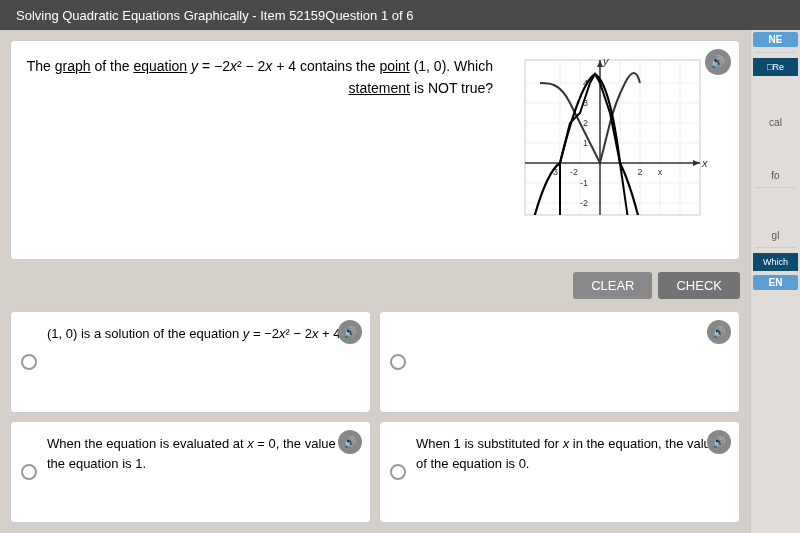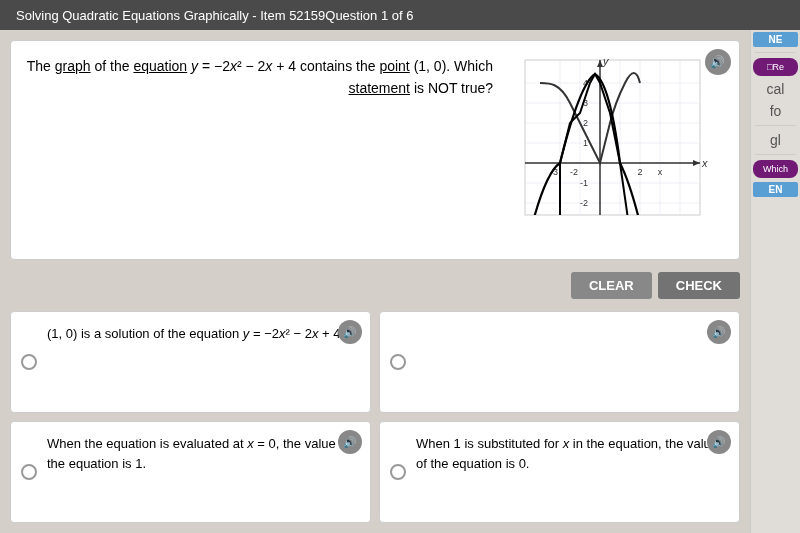--- a/index.html
+++ b/index.html
@@ -142,21 +142,21 @@
       display: flex;
       justify-content: flex-end;
       align-items: center;
       padding: 4px 0;
       gap: 6px;
     }
 
     .action-btn {
       padding: 6px 18px;
       font-size: 13px;
-      font-weight: bold;
+      font-weight: normal;
       border: none;
       border-radius: 3px;
       cursor: pointer;
     }
 
     #clear-btn {
       background: #888;
       color: white;
     }
 
@@ -181,34 +181,35 @@
       padding: 2px 4px;
       font-size: 10px;
       cursor: pointer;
       text-align: center;
       margin: 2px;
       border-radius: 2px;
       font-weight: bold;
     }
 
     .sidebar-section {
-      background: #701a75;
+      background: #0c4a6e;
       color: white;
       padding: 4px;
       font-size: 9px;
       text-align: center;
       margin: 2px;
-      border-radius: 8px;
+      border-radius: 0;
     }
 
     .sidebar-label {
-      font-size: 14px;
+      font-size: 10px;
       text-align: center;
       color: #555;
       padding: 3px 14px;
+      margin-top: 36px;
     }
 
     .sidebar-divider {
       border-top: 1px solid #ccc;
       margin: 3px 4px;
     }
 
     
     .math { font-style: italic; }
 

